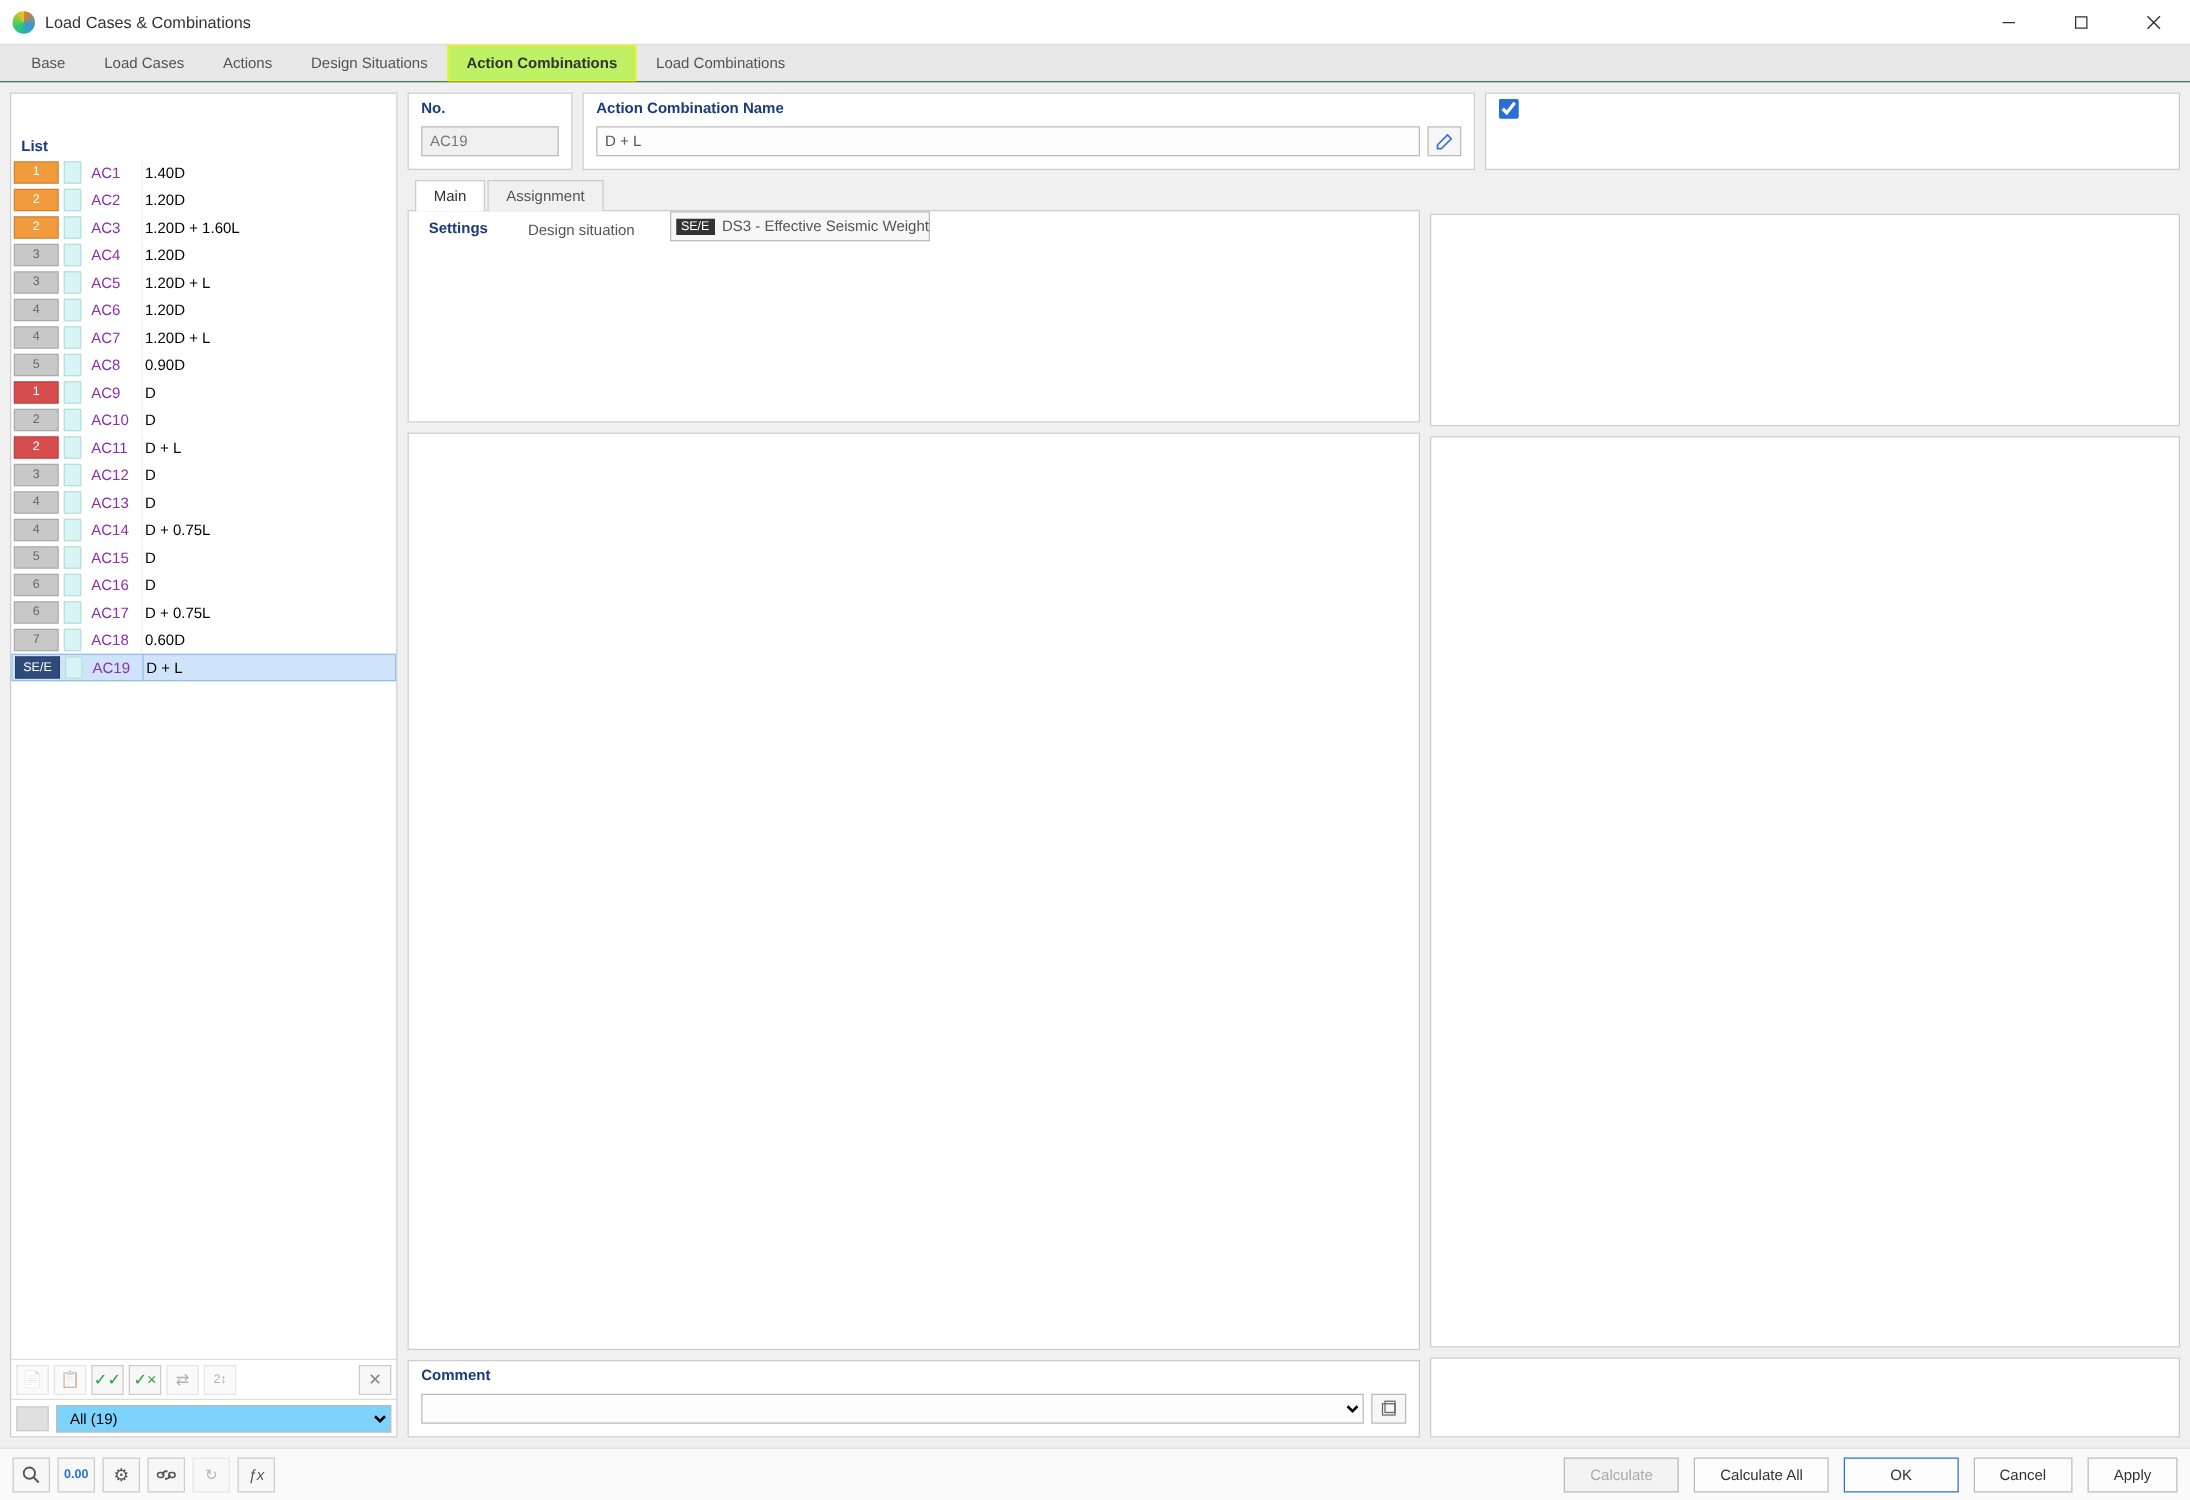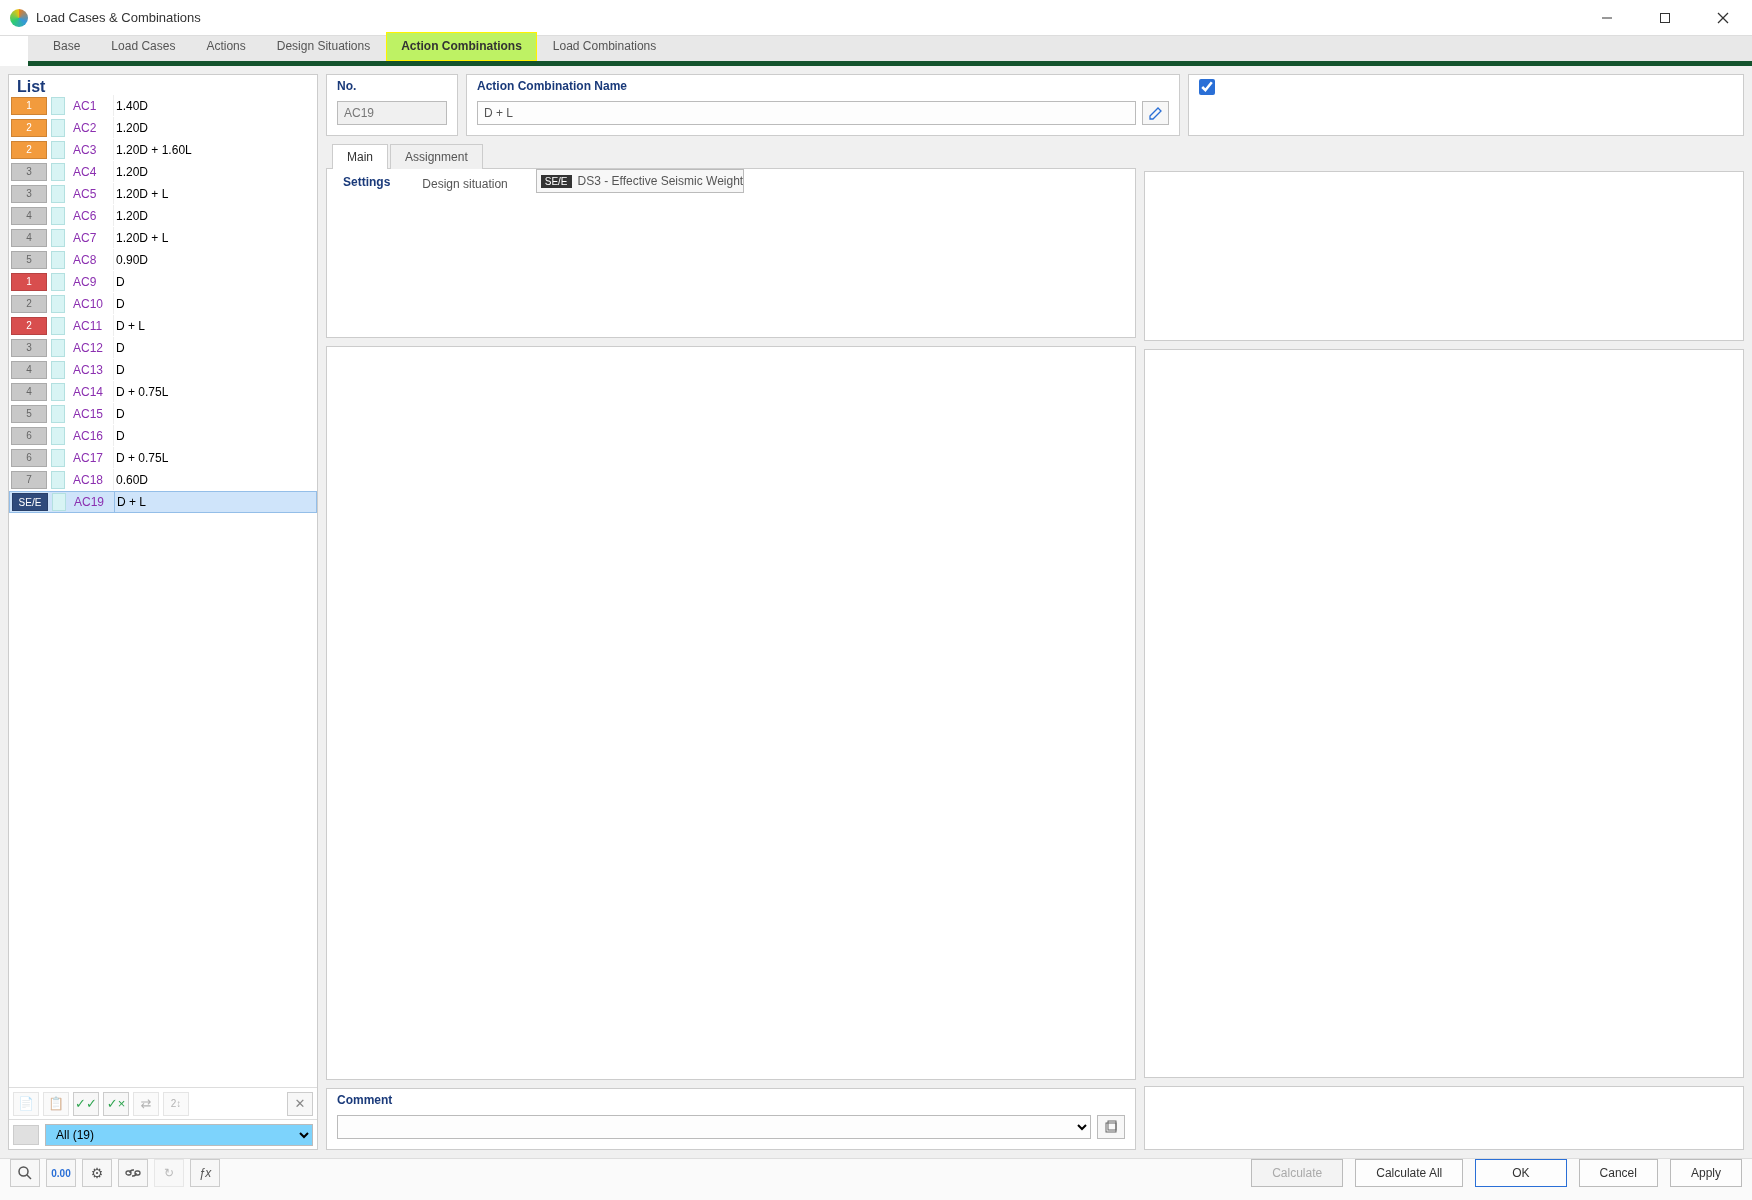--- a/index.html
+++ b/index.html
@@ -6,30 +6,30 @@
 body { background: #fff; width: 1752px; height: 1200px; overflow: hidden; display: flex; flex-direction: column; }
 
 
 .titlebar { height: 36px; background: #fff; display: flex; align-items: center; padding-left: 10px; border-bottom: 1px solid #ddd; }
 .titlebar .appicon { width: 18px; height: 18px; border-radius: 50%; background: conic-gradient(#e67e22, #3498db, #2ecc71, #f1c40f); margin-right: 8px; }
 .titlebar .title { font-size: 13px; color: #333; flex: 1; }
 .winbtns { display: flex; }
 .winbtn { width: 58px; height: 36px; display: flex; align-items: center; justify-content: center; color: #333; cursor: pointer; }
 
 
-.tabstrip { height: 30px; background: #e8e8e8; display: flex; align-items: flex-end; padding-left: 10px; border-bottom: 5px solid #14532d; margin-left: 28px; }
+.tabstrip { height: 30px; background: #e8e8e8; display: flex; align-items: flex-end; padding-left: 10px; border-bottom: 1px solid #14532d; }
 .tab { padding: 6px 14px; color: #555; cursor: pointer; border: 1px solid transparent; margin-right: 1px; font-size: 12px; line-height: 15px; }
 .tab.active { background: #bef264; color: #333; border-color: #fff200; font-weight: 700; }
 
 
 .main { flex: 1; display: flex; background: #f0f0f0; padding: 8px; gap: 8px; min-height: 0; }
 
 
 .listpanel { width: 310px; background: #fff; border: 1px solid #ccc; display: flex; flex-direction: column; }
-.listheader { height: 20px; padding: 3px 8px; color: #1a3a7a; font-weight: bold; font-size: 16px; }
+.listheader { height: 20px; padding: 3px 8px; color: #1a3a7a; font-weight: bold; font-size: 12px; margin-top: 32px; }
 .listbody { flex: 1; overflow-y: auto; padding-top: 0; }
 .listrow { height: 22px; display: flex; align-items: center; cursor: pointer; border-bottom: 1px solid transparent; }
 .listrow.selected { background: #cfe4fa; border: 1px solid #94bee8; }
 .badge { width: 36px; height: 18px; margin-left: 2px; display: flex; align-items: center; justify-content: center; color: #fff; font-size: 10px; border: 1px solid rgba(0,0,0,.15); margin-right: 0; }
 .miniswatch { width: 14px; height: 18px; margin-left: 4px; background: #d8f4f4; border: 1px solid #b3e0e0; }
 .listrow .ac { width: 48px; padding-left: 8px; color: #8b2fb0; }
 .listrow .desc { flex: 1; color: #000000; padding-left: 2px; border-left: 1px solid #eee; height: 100%; display: flex; align-items: center; }
 .listrow.selected .desc { border-left: 1px solid #94bee8; }
 .listtoolbar { height: 32px; border-top: 1px solid #ddd; display: flex; align-items: center; padding: 0 4px; gap: 4px; }
 .tbtn { width: 26px; height: 24px; border: 1px solid #ccc; background: #f7f7f7; display: flex; align-items: center; justify-content: center; cursor: pointer; color: #666; font-size: 13px; }
@@ -70,21 +70,21 @@
 .dswrap { margin: 0 12px 12px; }
 .dsfield { height: 24px; border: 1px solid #bbb; background: #f7f7f7; display: flex; align-items: center; padding-left: 4px; gap: 6px; font-size: 12px; color: #555; }
 .dstag { background: #333; color: #fff; padding: 1px 4px; font-size: 10px; }
 
 .commentcard { }
 .commentbody { padding: 4px 10px 10px; display: flex; align-items: center; gap: 6px; }
 .combo { flex: 1; height: 24px; border: 1px solid #bbb; background: #fdfdfd; }
 .iconbtn { width: 28px; height: 24px; border: 1px solid #bbb; background: #f7f7f7; display: flex; align-items: center; justify-content: center; cursor: pointer; color: #666; }
 
 
-.bottombar { height: 42px; border-top: 1px solid #ddd; background: #fafafa; display: flex; padding: 0 10px; gap: 6px; }
+.bottombar { height: 42px; border-top: 1px solid #ddd; background: #fafafa; display: flex; align-items: center; padding: 0 10px; gap: 6px; }
 .bbtn { width: 30px; height: 28px; border: 1px solid #ccc; background: #f7f7f7; display: flex; align-items: center; justify-content: center; cursor: pointer; color: #555; }
 .spacer { flex: 1; }
 .actbtn { height: 28px; padding: 0 20px; border: 1px solid #bbb; background: #fdfdfd; cursor: pointer; font-size: 12px; color: #333; margin-left: 6px; }
 .actbtn.disabled { color: #aaa; background: #f3f3f3; cursor: default; }
 .actbtn.primary { border-color: #2a6fd6; }
 
 svg { display: block; }
 </style>
 </head>
 <body>

